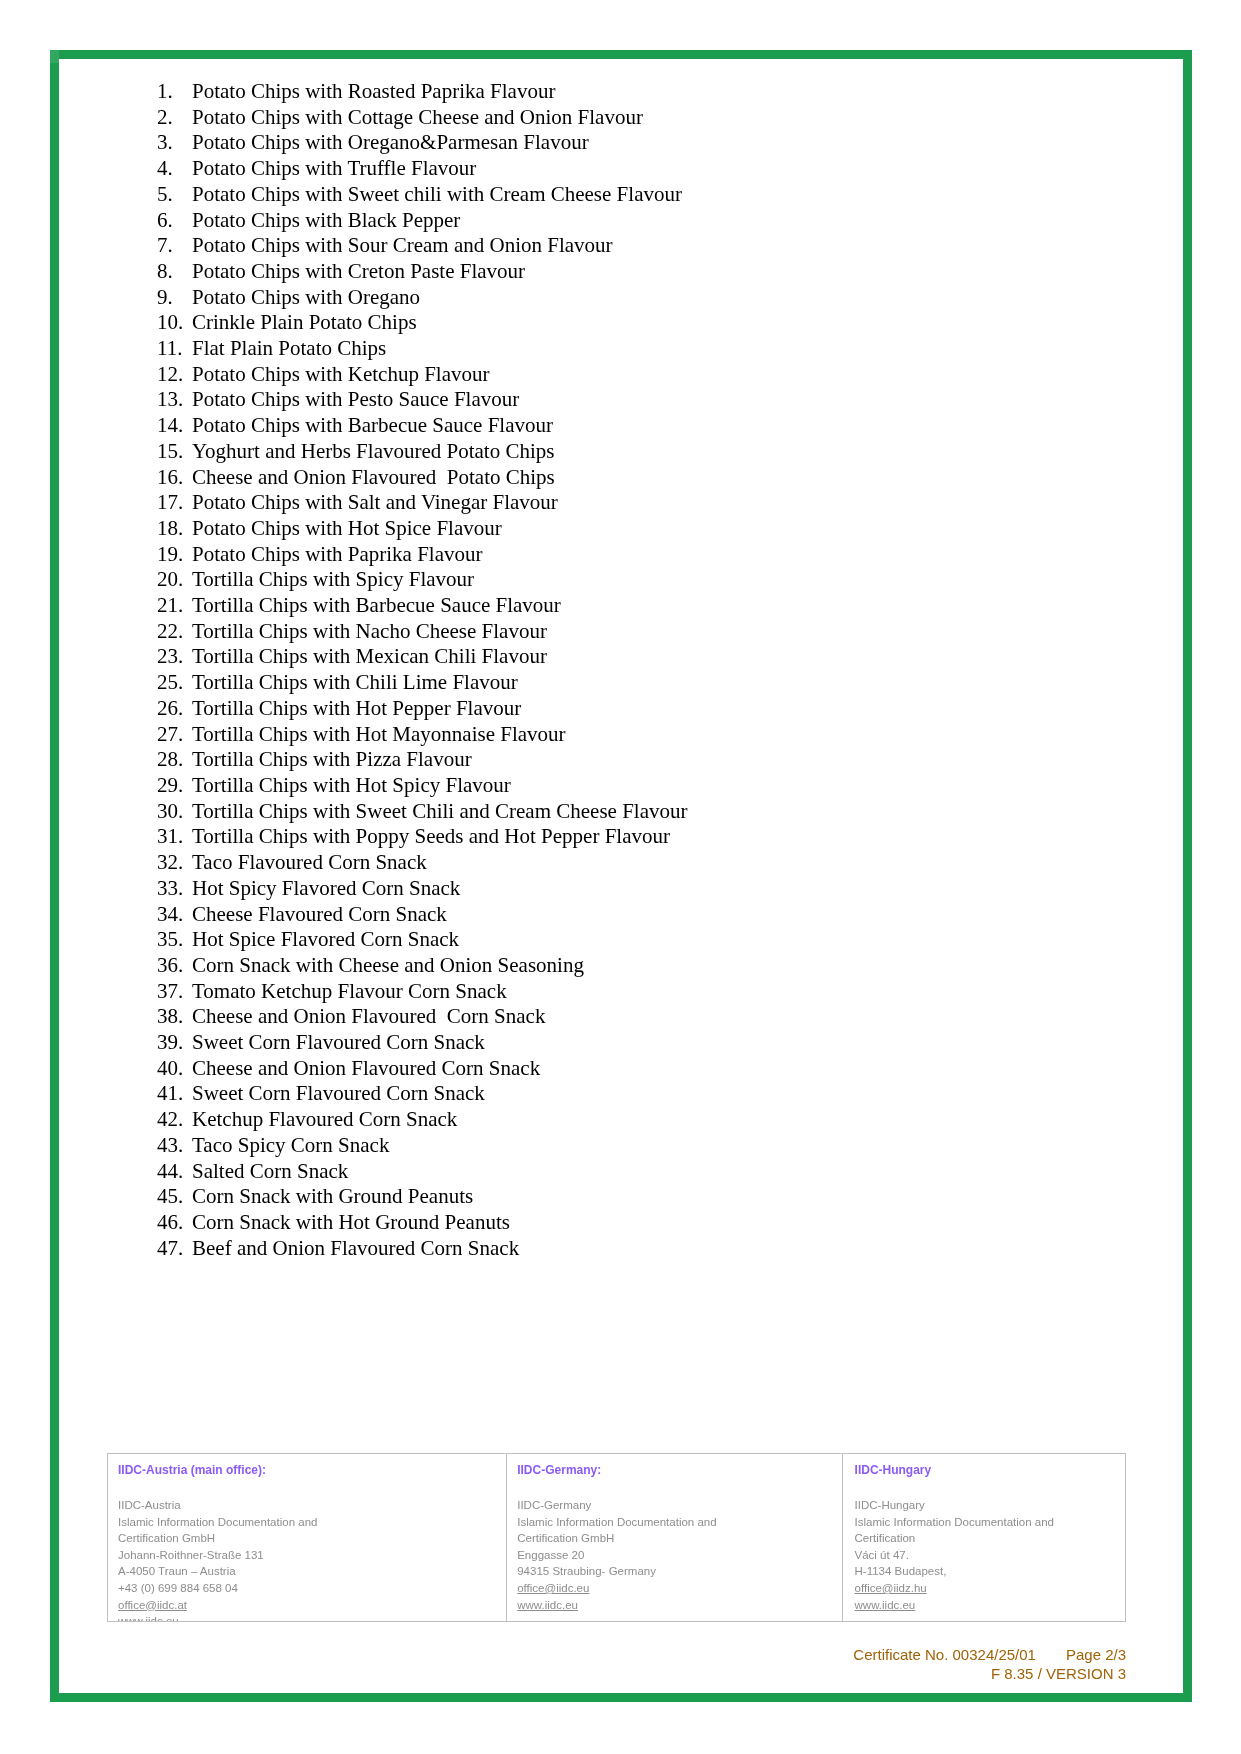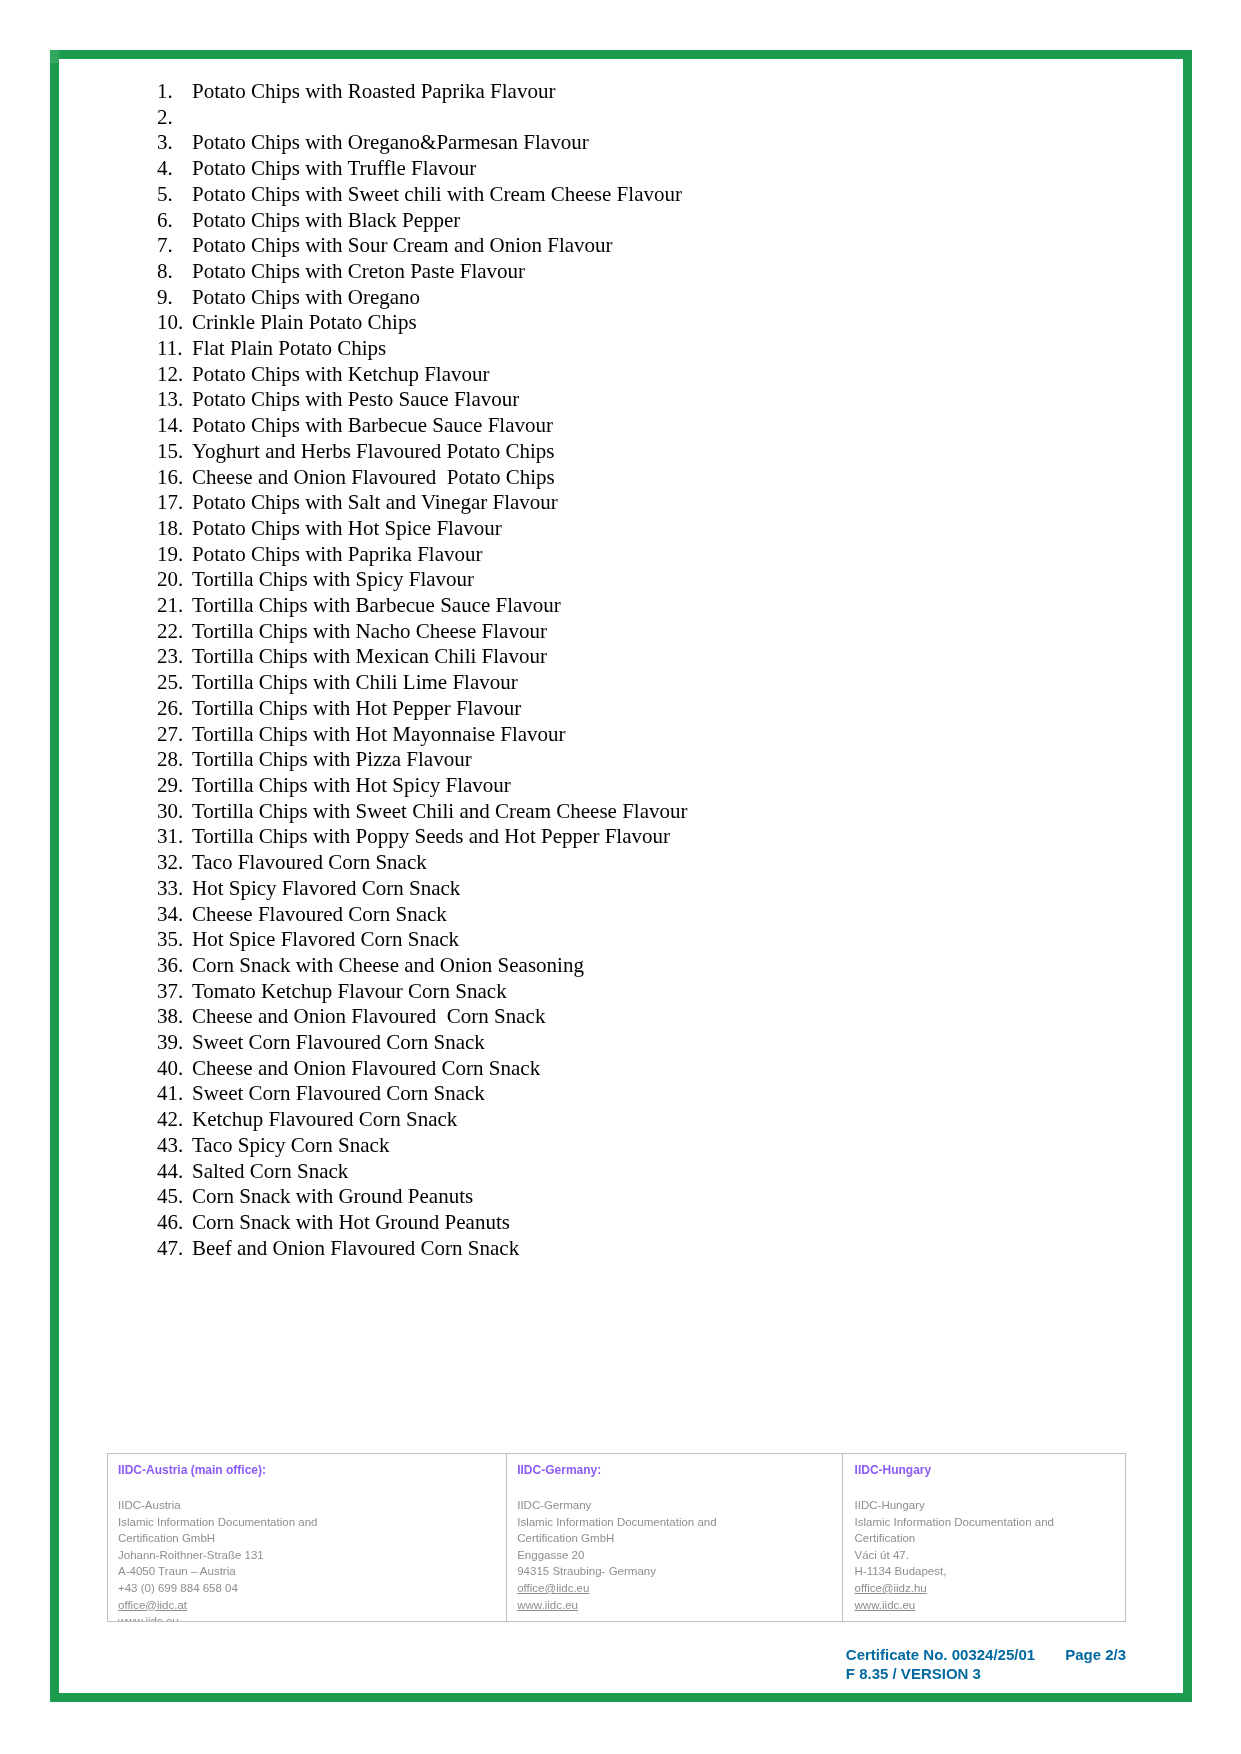--- a/index.html
+++ b/index.html
@@ -87,44 +87,45 @@
     white-space: pre;
   }
   .office-line.link {
     text-decoration: underline;
     cursor: pointer;
   }
   .cert-block {
     position: absolute;
     right: 115px;
     top: 1645px;
-    text-align: left;
+    text-align: right;
     font-family: "Liberation Sans", sans-serif;
     font-size: 15px;
-    font-weight: bold;
-    color: #0369a1;
+    font-weight: normal;
+    color: #a16207;
     line-height: 19px;
     white-space: nowrap;
   }
   .cert-block .cert-page { margin-left: 30px; }
 </style>
 </head>
 <body>
 
 <div class="frame"></div>
 <div class="corner-artifact"></div>
 
 <div class="product-list">
   <div class="row">
     <span class="num">1.</span>
     <span class="txt">Potato Chips with Roasted Paprika Flavour</span>
   </div>
 
   <div class="row">
     <span class="num">2.</span>
+    <span class="txt">Potato Chips with Cottage Cheese and Onion Flavour</span>
   </div>
 
   <div class="row">
     <span class="num">3.</span>
     <span class="txt">Potato Chips with Oregano&amp;Parmesan Flavour</span>
   </div>
 
   <div class="row">
     <span class="num">4.</span>
     <span class="txt">Potato Chips with Truffle Flavour</span>

